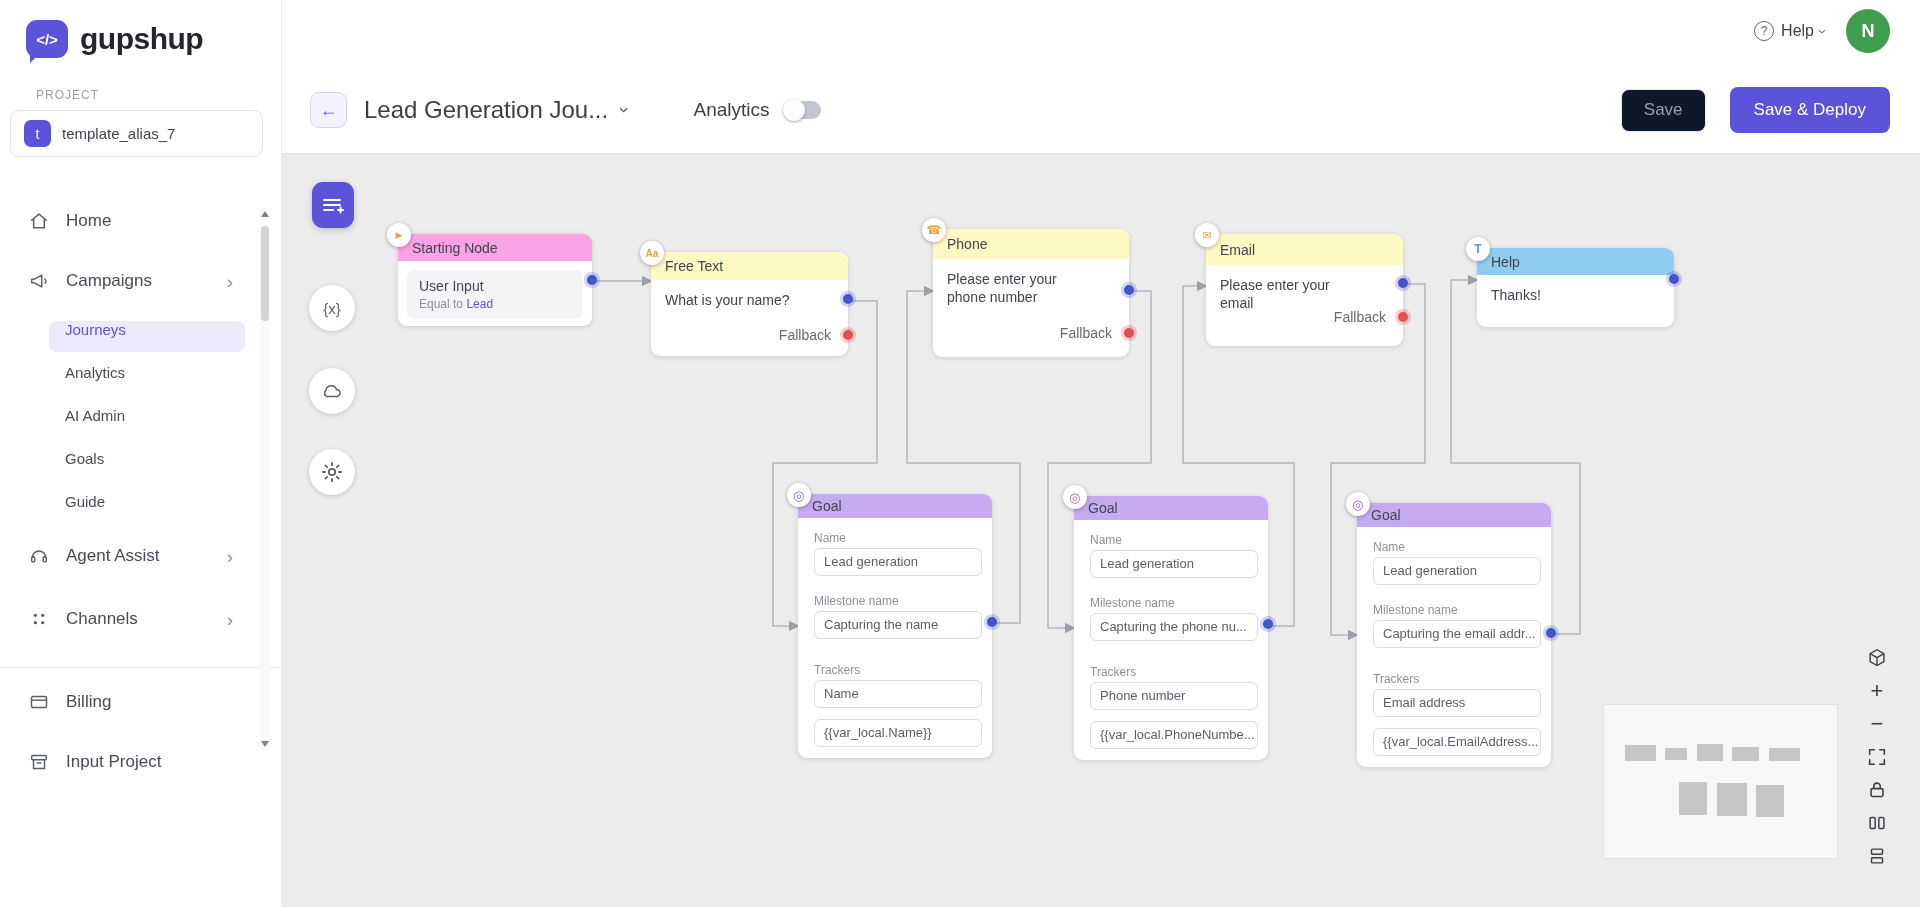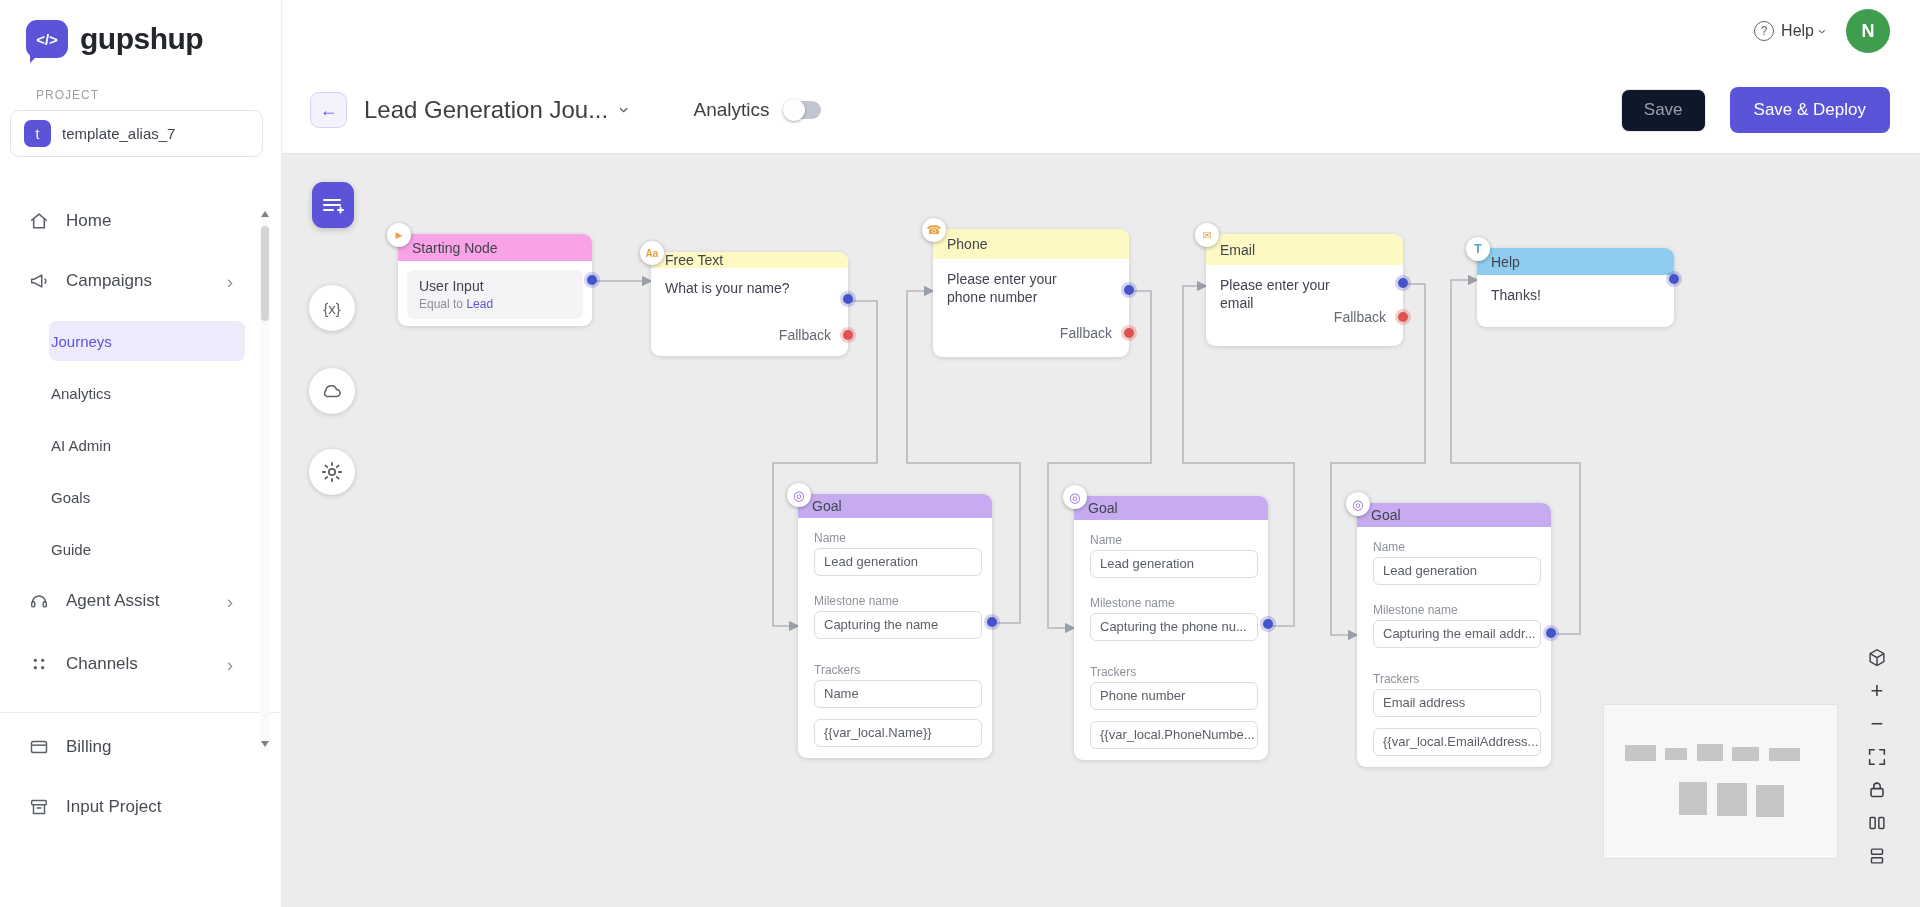--- a/index.html
+++ b/index.html
@@ -17,21 +17,21 @@
   .project-box { margin-left:10px; width:253px; height:47px; border:1px solid #e4e4e8; border-radius:9px; display:flex; align-items:center; gap:11px; padding-left:13px; cursor:pointer; background:#fff;}
   .project-avatar { width:27px; height:27px; border-radius:7px; background:#5b54d9; color:#fff; font-size:14px; display:flex; align-items:center; justify-content:center; }
   .project-name { font-size:15px; color:#3f4450; }
   .nav { margin-top:40px; }
   .nav-item { display:flex; align-items:center; height:48px; padding:0 48px 0 28px; cursor:pointer; color:#474c54; margin-bottom:12px;}
   .nav-ic { width:22px; height:22px; margin-right:16px; color:#5a6068; display:flex; align-items:center; justify-content:center; }
   .nav-ic svg { width:22px; height:22px; }
   .nav-label { font-size:17px; }
   .nav-chev { margin-left:auto; color:#8d939c; font-size:19px; line-height:1; }
   .nav-chev.down { transform:rotate(90deg); }
-  .sub-item { height:40px; margin:0 36px 12px 49px; display:flex; align-items:center; border-radius:8px; padding-left:2px; font-size:15px; color:#474c54; cursor:pointer; }
+  .sub-item { height:31px; margin:0 36px 12px 49px; display:flex; align-items:flex-start; border-radius:8px; padding-left:16px; font-size:15px; color:#474c54; cursor:pointer; }
   .sub-item.active { background:#eceafb; color:#5b54d9; font-weight:500; }
   .first-sub { margin-top:16px; }
   .nav-divider { height:1px; background:#ececec; margin:24px 0 10px 0; }
   .mt8{margin-top:-4px;} .mt27{margin-top:15px;} .mt17{margin-top:5px;}
   
   .sb-scroll { position:absolute; right:11px; top:208px; width:10px; height:542px; background:#fafafa; border-radius:5px; }
   .sb-arrow { position:absolute; left:1px; width:0; height:0; border-left:4px solid transparent; border-right:4px solid transparent; }
   .sb-arrow.up { top:3px; border-bottom:6px solid #7d828a; }
   .sb-arrow.dn { bottom:3px; border-top:6px solid #7d828a; }
   .sb-thumb { position:absolute; left:1px; top:18px; width:8px; height:95px; background:#d4d4d8; border-radius:4px; }
@@ -271,21 +271,21 @@
           <div class="start-l1">User Input</div>
           <div class="start-l2"><span>Equal to </span><span class="start-link">Lead</span></div>
         </div>
         <span class="dot blue" style="top:41px"></span>
       </div>
 
       <div class="node" style="left:369px;top:98px;width:197px;height:104px">
         <span class="node-icon">
             <span style="color:#e8a23d;font-size:10px;font-weight:bold">Aa</span>
           </span>
-        <div class="node-header h-orange" style="height:16px">Free Text</div>
+        <div class="node-header h-orange" style="height:28px">Free Text</div>
         <div class="q-text">What is your name?</div>
         <div class="fallback" style="top:75px">Fallback</div>
         <span class="dot blue" style="top:42px"></span>
         <span class="dot red" style="top:78px"></span>
       </div>
 
       <div class="node" style="left:651px;top:75px;width:196px;height:128px">
         <span class="node-icon">
             <span style="color:#e8a23d;font-size:12px">☎</span>
           </span>

